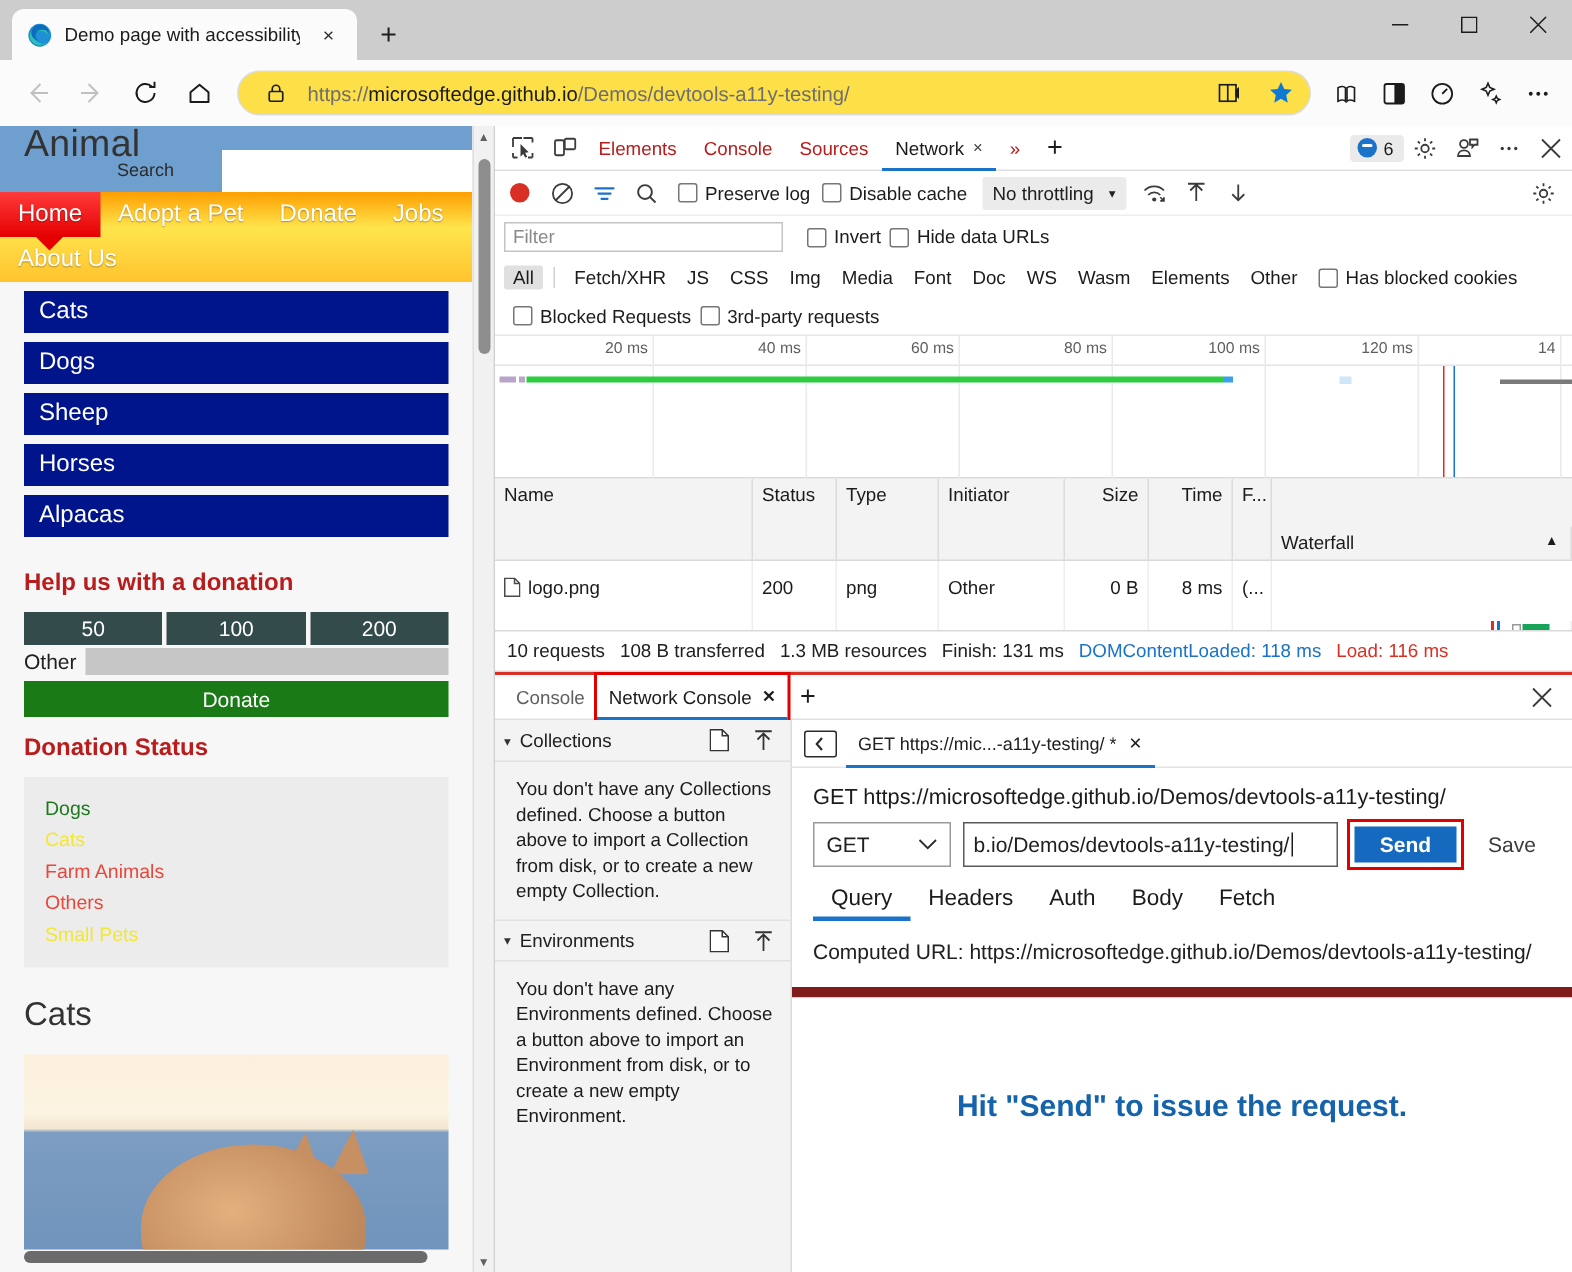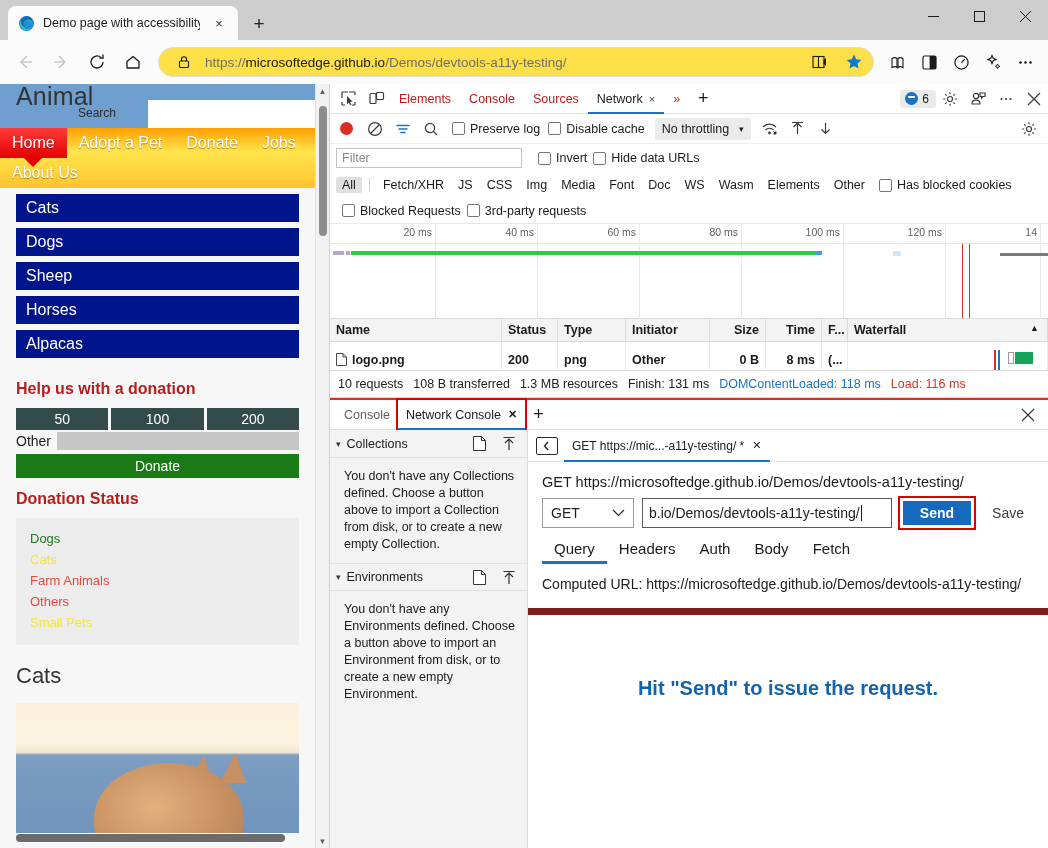--- a/index.html
+++ b/index.html
@@ -121,23 +121,23 @@
   .ov-tick { position:absolute; top:0; height:95px; border-left:1px solid #eaeaea; }
   .ov-tick span { position:absolute; right:4px; top:2px; font-size:10.5px; color:#5f5f5f; white-space:nowrap;}
   .ov-bar { position:absolute; left:4px; top:27px; height:4px; }
   .ov-dcl { position:absolute; top:20px; bottom:0; width:1px; background:#1a73c8;}
   .ov-load { position:absolute; top:20px; bottom:0; width:1px; background:#d93025;}
 
   .dt-table { border-bottom:1px solid #d9d9d9; }
   .tr { display:flex; font-size:12.5px; }
   .th { background:#f3f3f3; border-bottom:1px solid #d9d9d9; color:#1b1b1b; }
   .th .td { padding:4px 6px; border-right:1px solid #dcdcdc; }
-  .td { padding:3px 6px; overflow:hidden; white-space:nowrap;font-weight:bold; }
+  .td { padding:3px 6px; overflow:hidden; white-space:nowrap; }
   .c-name{ width:172px; } .c-status{ width:56px;} .c-type{width:68px;} .c-init{width:84px;}
-  .c-size{width:56px; text-align:right;} .c-time{width:56px; text-align:right;} .c-f{width:26px;} .c-wf{flex:1; position:relative;}
+  .c-size{width:56px; text-align:right;} .c-time{width:56px; text-align:right;} .c-f{width:26px;} .c-wf{flex:1; position:relative;margin-top:32px;}
   .row-data .td { border-right:1px solid #ededed; color:#1b1b1b;}
   .row-clip { height:8px; overflow:hidden; }
   .summary { font-size:12.5px; padding:6px 8px; display:flex; gap:10px; flex-wrap:nowrap; border-bottom:1px solid #d9d9d9; }
   .summary .dcl { color:#1a73c8; } .summary .load { color:#d93025; }
 
   
   .drawer { flex:1; display:flex; flex-direction:column; min-height:0; border-top:2px solid #d93025;}
   .drawer-tabs { height:30px; display:flex; align-items:center; padding-left:6px; border-bottom:1px solid #e0e0e0;}
   .d-tab { height:30px; display:flex; align-items:center; gap:7px; padding:0 8px; font-size:12.5px; color:#5f5f5f;}
   .d-tab.active { color:#1b1b1b; box-shadow: inset 0 -2px 0 #1a73c8; }

